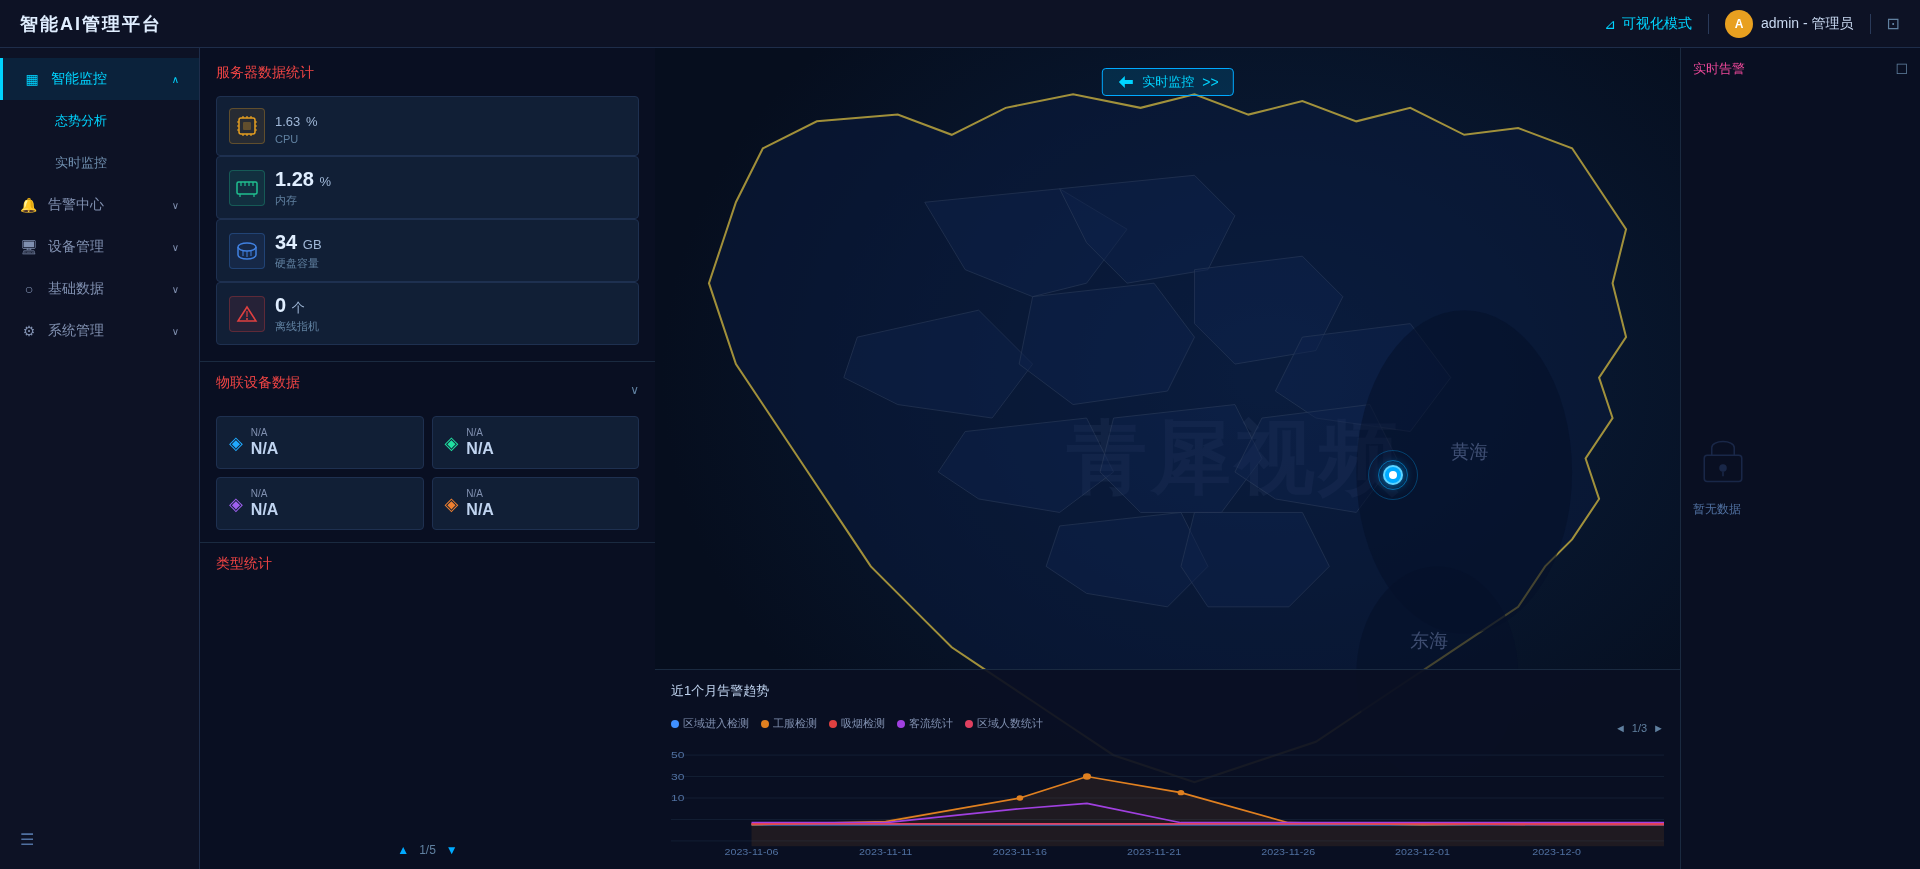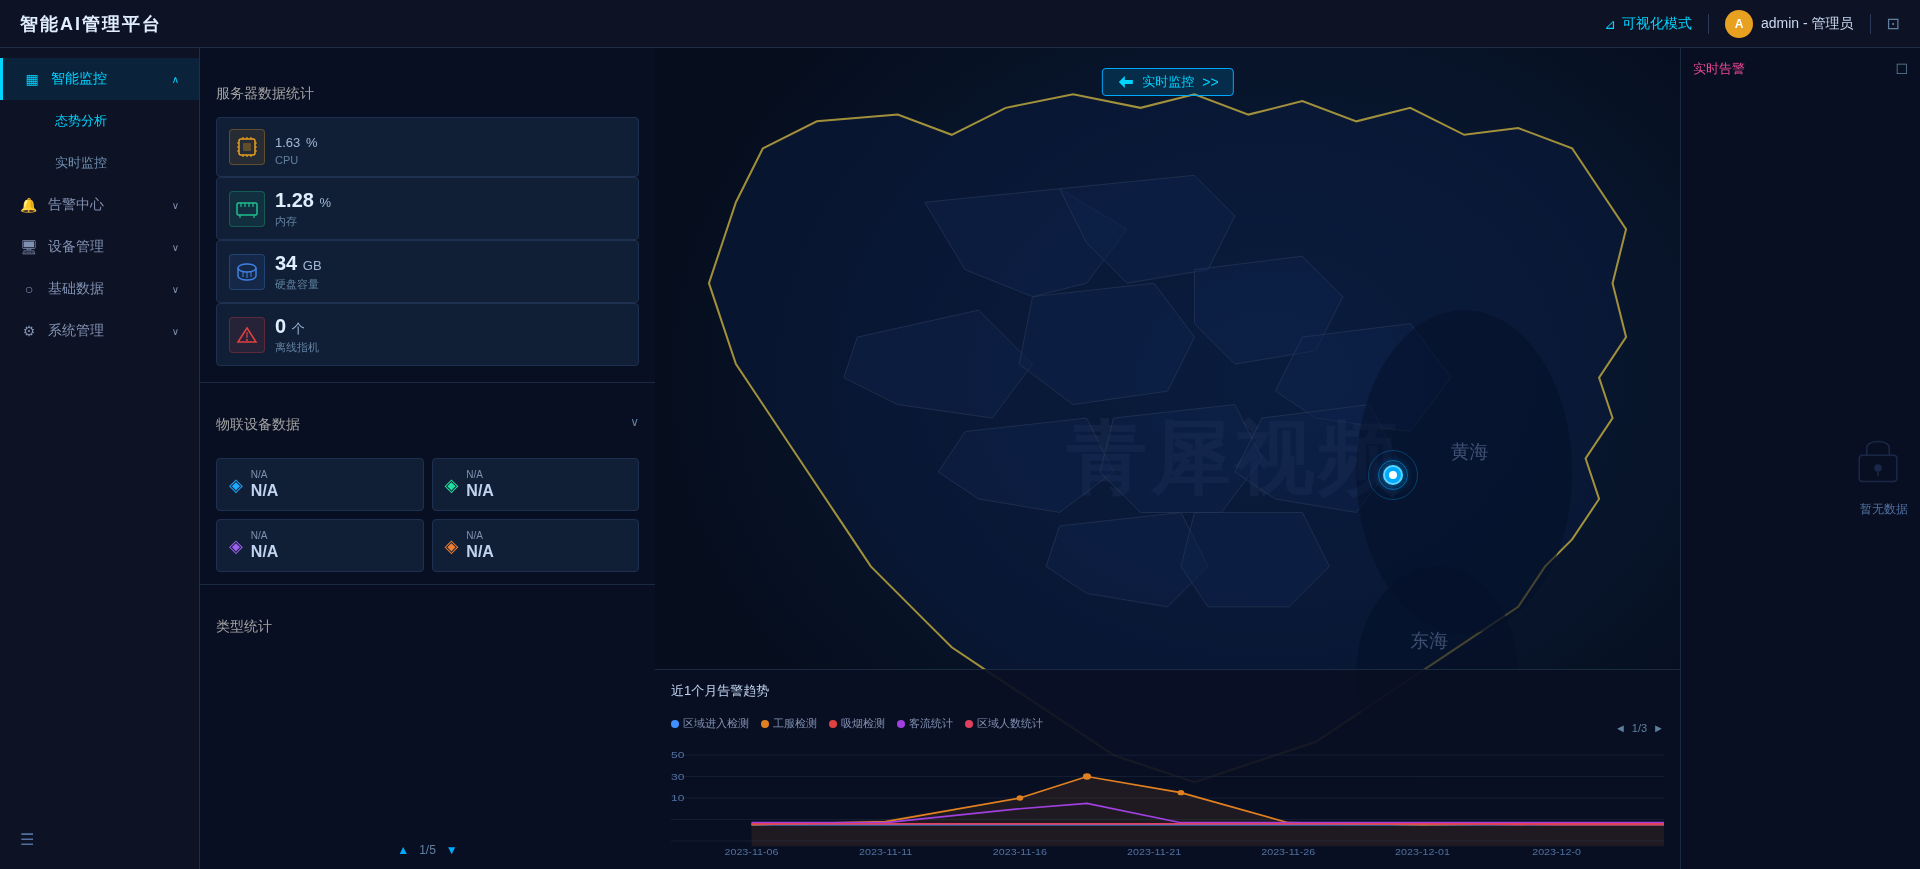--- a/index.html
+++ b/index.html
@@ -153,24 +153,23 @@
       overflow: hidden;
     }
 
     
     .server-stats {
       padding: 16px;
       border-bottom: 1px solid #1a2a40;
     }
     .panel-title {
       font-size: 14px;
-      color: #a3a3a3;
+      color: #ef4444;
       margin-bottom: 14px;
       font-weight: 500;
-      margin-top: 21px;
     }
     .stats-grid {
       display: grid;
       grid-template-columns: 1fr;
     }
     .stat-card {
       background: rgba(20, 35, 60, 0.8);
       border: 1px solid #1e3050;
       border-radius: 4px;
       padding: 10px 12px;
@@ -441,21 +440,21 @@
       margin-bottom: 12px;
     }
     .right-panel-title {
       font-size: 13px;
       color: #ec4899;
     }
     .no-data-area {
       flex: 1;
       display: flex;
       flex-direction: column;
-      align-items: flex-end;
+      align-items: flex-start;
       justify-content: center;
       gap: 12px;
     }
     .no-data-icon {
       width: 60px;
       height: 60px;
       opacity: 0.3;
     }
     .no-data-text {
       font-size: 12px;

